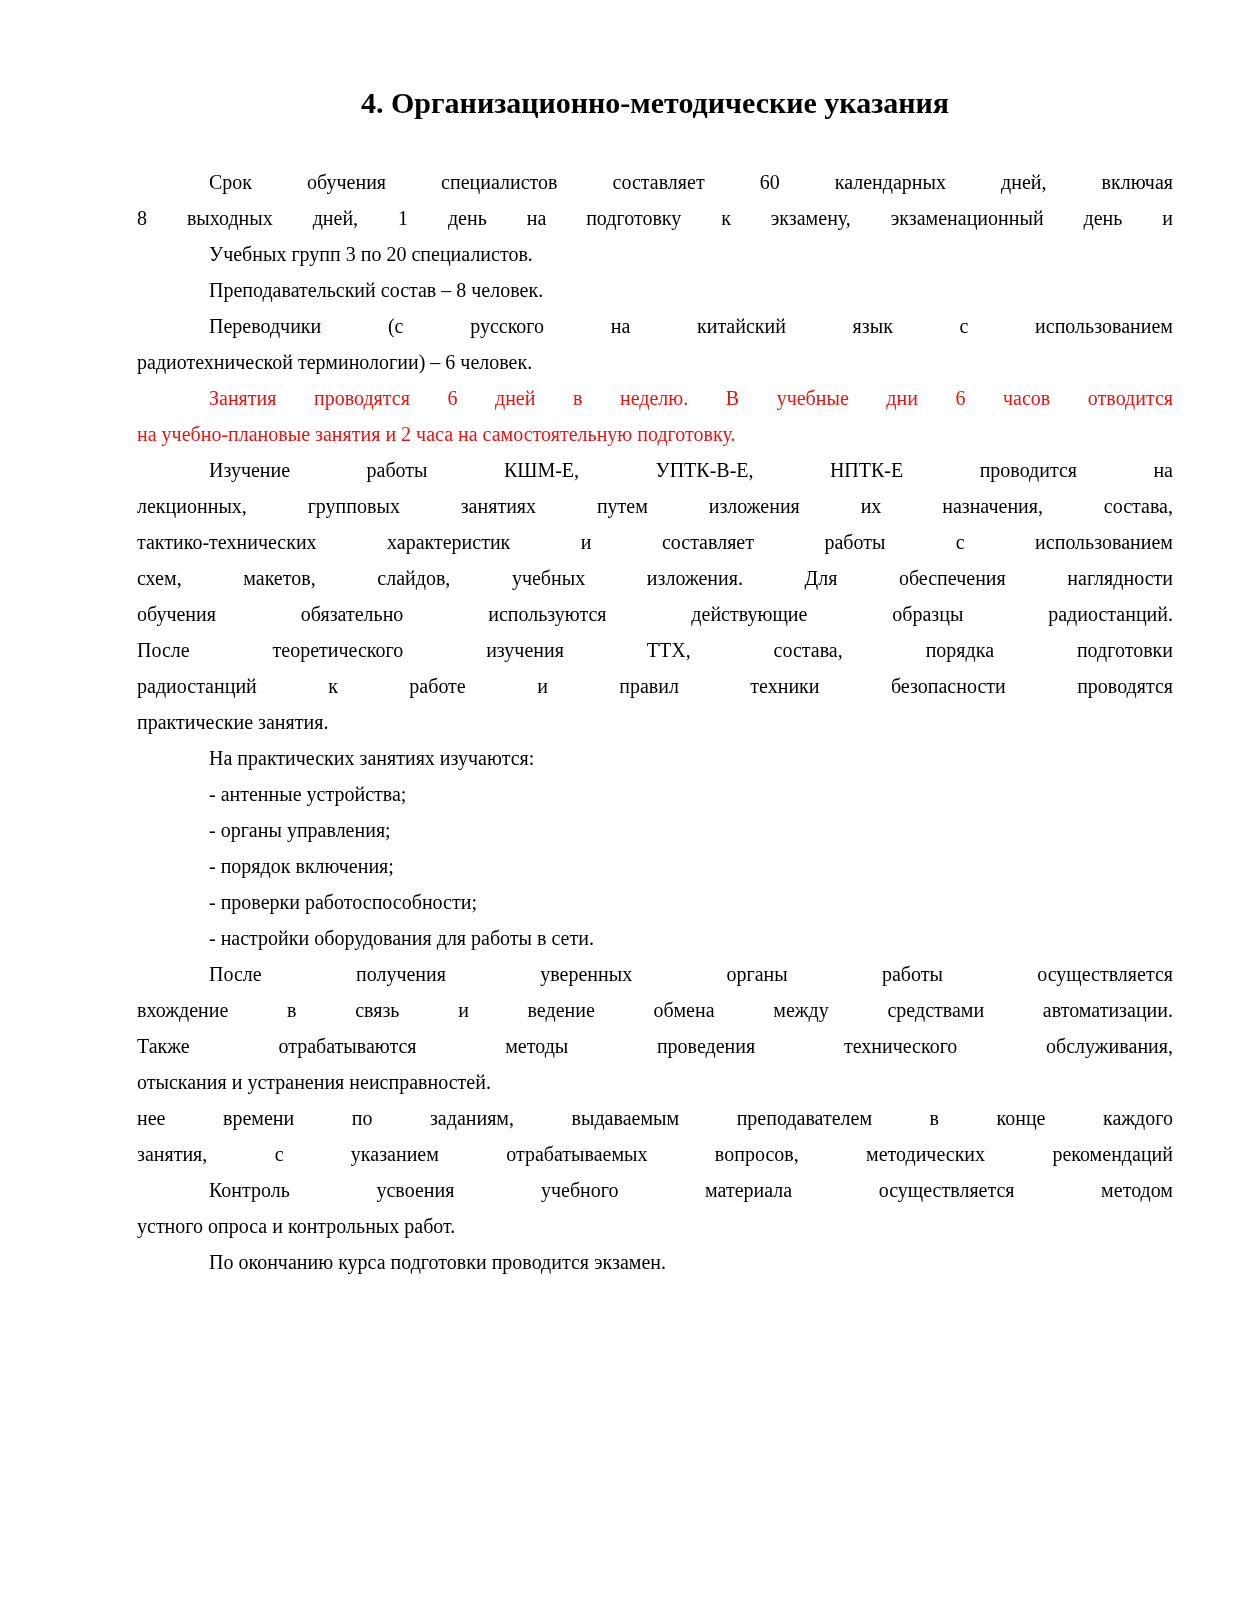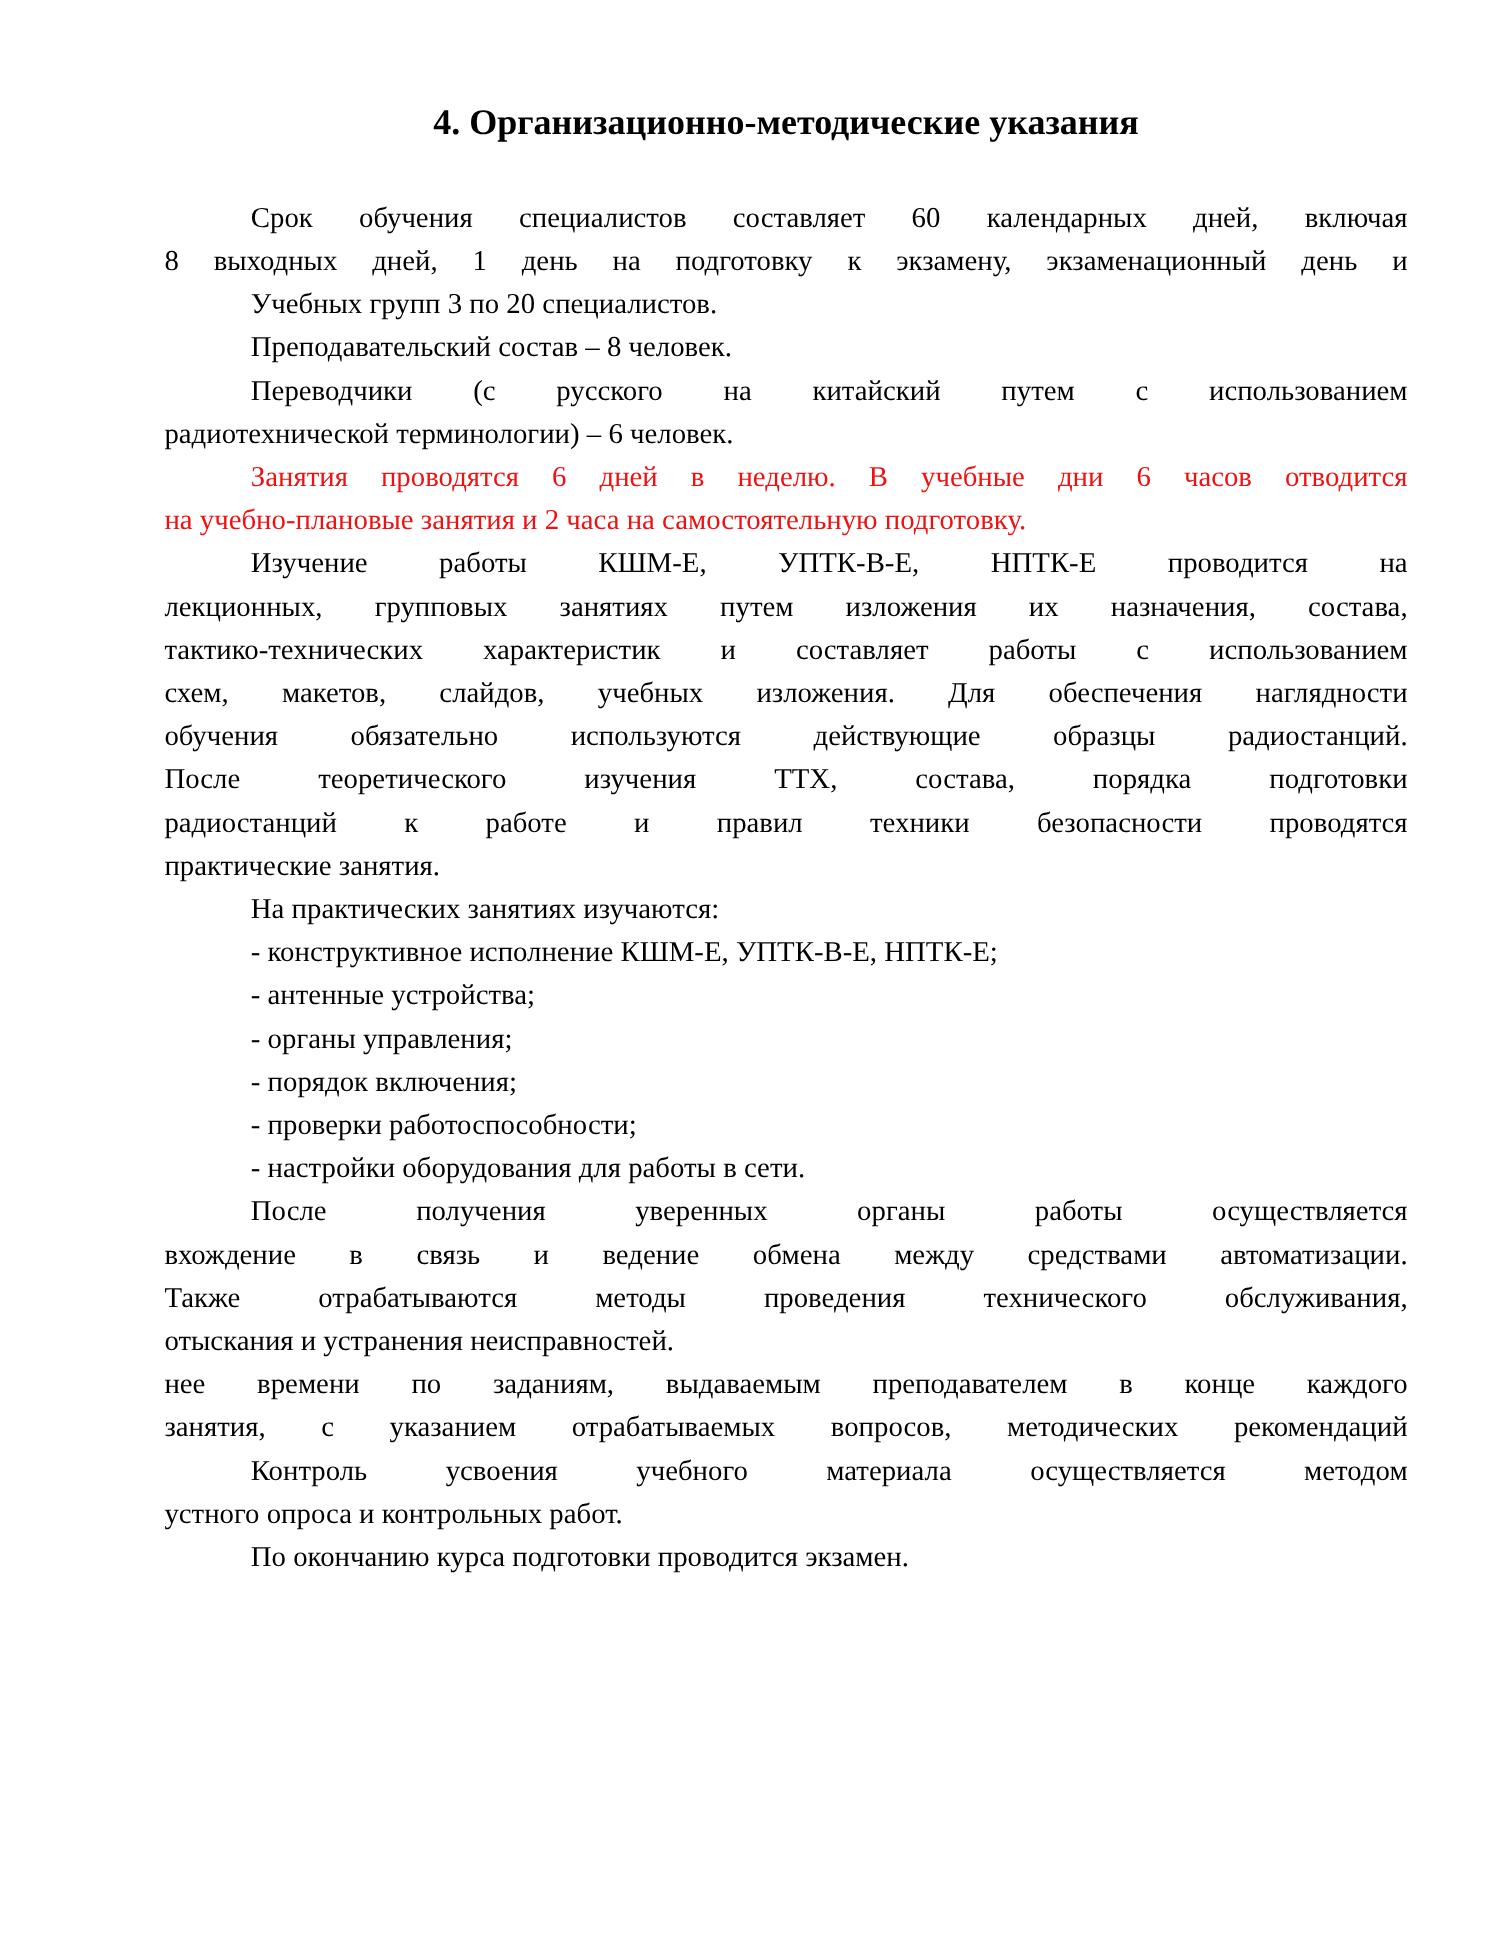--- a/index.html
+++ b/index.html
@@ -30,21 +30,21 @@
     text-align: center;
     white-space: nowrap;
   }
   .spacer-line {
     height: 42px;
   }
   .para {
     margin: 0;
   }
   .line {
-    font-size: 24px;
+    font-size: 20px;
     line-height: 36px;
     height: 36px;
     white-space: normal;
     text-align: left;
     overflow: visible;
   }
   .line.fill {
     text-align: justify;
     text-align-last: justify;
   }
@@ -67,42 +67,39 @@
           <div class="line indent fill">Срок обучения специалистов составляет 60 календарных дней, включая</div>
           <div class="line fill">8 выходных дней, 1 день на подготовку к экзамену, экзаменационный день и</div>
         </div>
         <div class="para">
           <div class="line indent">Учебных групп 3 по 20 специалистов.</div>
         </div>
         <div class="para">
           <div class="line indent">Преподавательский состав – 8 человек.</div>
         </div>
         <div class="para">
-          <div class="line indent fill">Переводчики (с русского на китайский путем с использованием</div>
+          <div class="line indent fill">Переводчики (с русского на китайский язык с использованием</div>
           <div class="line">радиотехнической терминологии) – 6 человек.</div>
         </div>
         <div class="para">
           <div class="line indent fill red">Занятия проводятся 6 дней в неделю. В учебные дни 6 часов отводится</div>
           <div class="line red">на учебно-плановые занятия и 2 часа на самостоятельную подготовку.</div>
         </div>
         <div class="para">
           <div class="line indent fill">Изучение работы КШМ-Е, УПТК-В-Е, НПТК-Е проводится на</div>
           <div class="line fill">лекционных, групповых занятиях путем изложения их назначения, состава,</div>
           <div class="line fill">тактико-технических характеристик и составляет работы с использованием</div>
           <div class="line fill">схем, макетов, слайдов, учебных изложения. Для обеспечения наглядности</div>
           <div class="line fill">обучения обязательно используются действующие образцы радиостанций.</div>
           <div class="line fill">После теоретического изучения ТТХ, состава, порядка подготовки</div>
           <div class="line fill">радиостанций к работе и правил техники безопасности проводятся</div>
           <div class="line">практические занятия.</div>
         </div>
         <div class="para">
           <div class="line indent">На практических занятиях изучаются:</div>
-        </div>
-        <div class="para">
-          <div class="line indent">- конструктивное исполнение КШМ-Е, УПТК-В-Е, НПТК-Е;</div>
         </div>
         <div class="para">
           <div class="line indent">- антенные устройства;</div>
         </div>
         <div class="para">
           <div class="line indent">- органы управления;</div>
         </div>
         <div class="para">
           <div class="line indent">- порядок включения;</div>
         </div>

